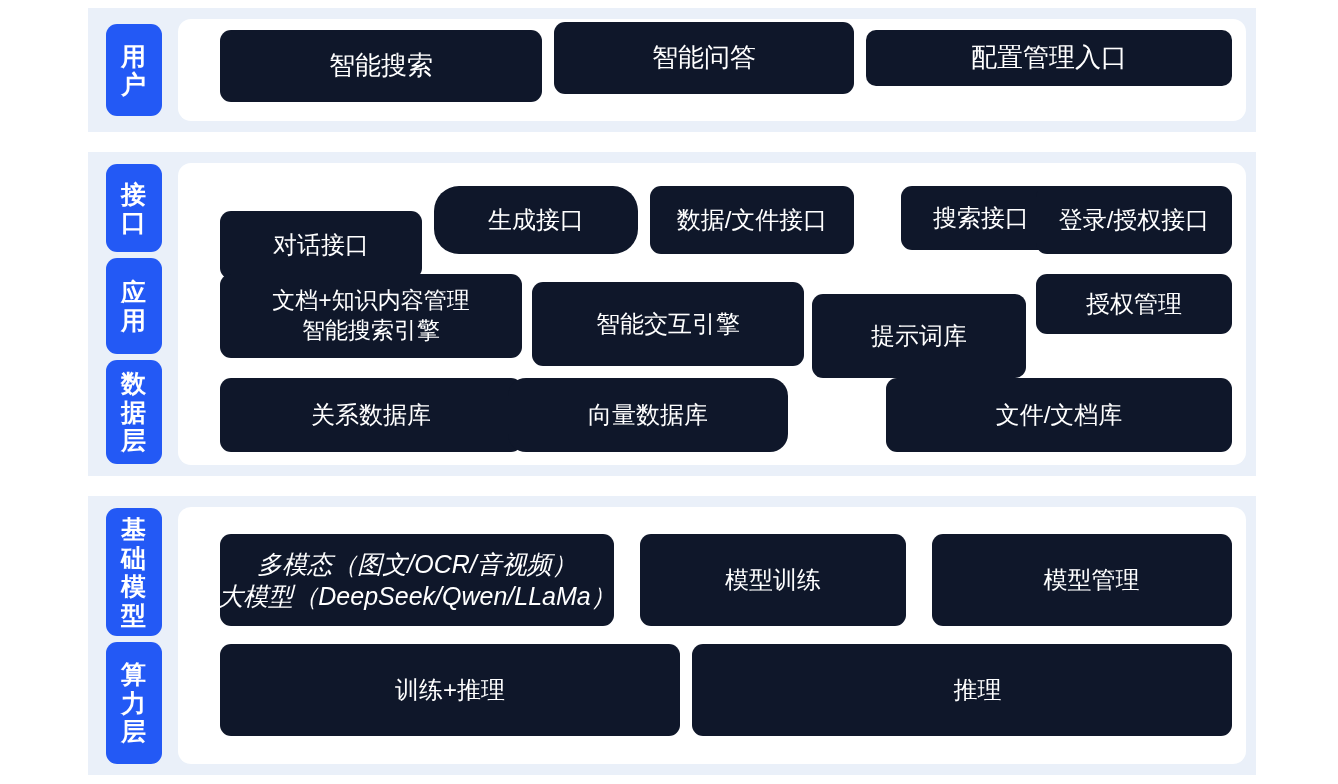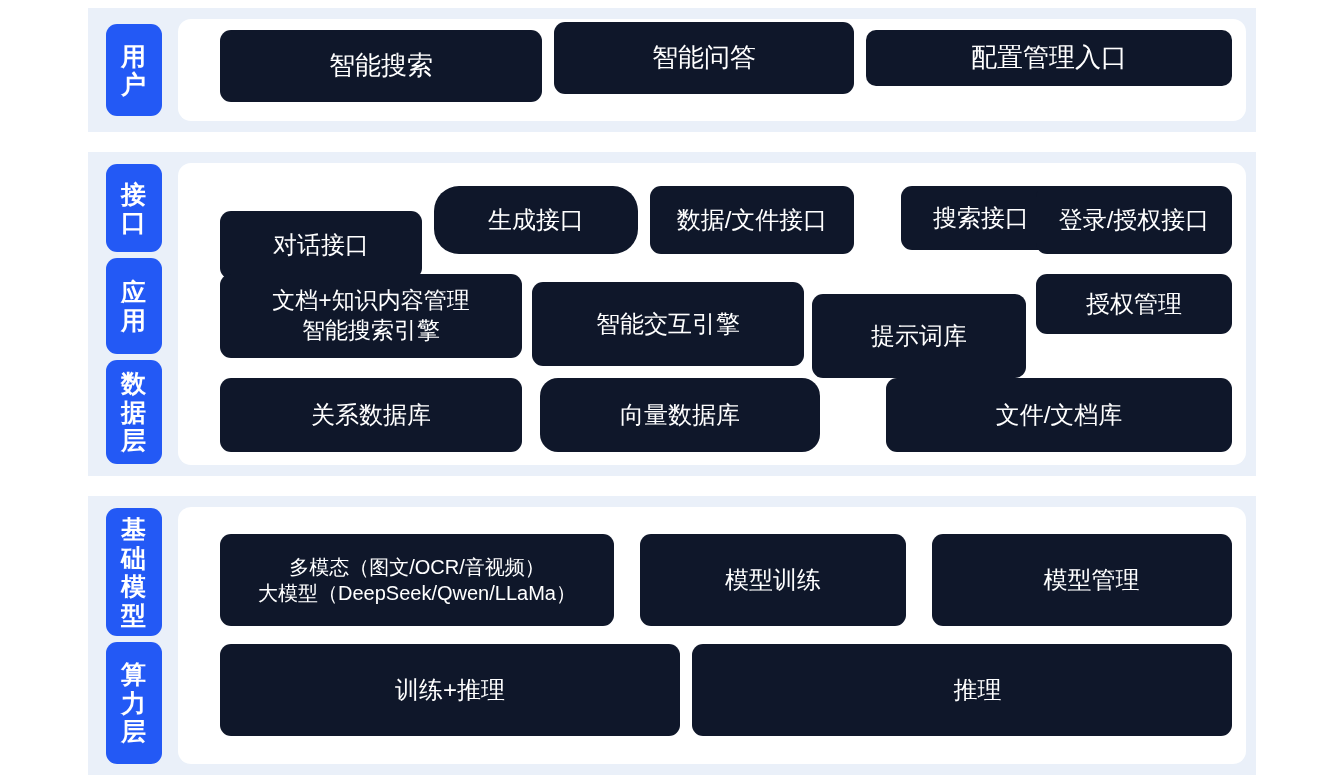--- a/index.html
+++ b/index.html
@@ -87,21 +87,21 @@
     text-align: center;
     box-sizing: border-box;
     padding: 2px 8px;
     line-height: 1.3;
   }
   .box .line { display: block; white-space: nowrap; }
 
   .f26 { font-size: 26px; }
   .f24 { font-size: 24px; }
   .f23 { font-size: 23px; }
-  .f21 { font-size: 20px; }
+  .f21 { font-size: 25px; font-style: italic; }
 </style>
 </head>
 <body>
 
 <div id="arch">
 
   <div class="section section-user"></div>
   <div class="panel panel-user"></div>
 
   <div class="tab tab-user">
@@ -170,21 +170,21 @@
   <div class="box f24" style="left:812px; top:274px; width:214px; height:84px;margin-top:20px;">
     <span class="line">提示词库</span>
   </div>
   <div class="box f24" style="left:1036px; top:274px; width:196px; height:60px;">
     <span class="line">授权管理</span>
   </div>
 
   <div class="box f24" style="left:220px; top:378px; width:302px; height:74px;">
     <span class="line">关系数据库</span>
   </div>
-  <div class="box f24" style="left:540px; top:378px; width:280px; height:74px;border-radius:18px;">
+  <div class="box f24" style="left:508px; top:378px; width:280px; height:74px;border-radius:18px;">
     <span class="line">向量数据库</span>
   </div>
   <div class="box f24" style="left:886px; top:378px; width:346px; height:74px;">
     <span class="line">文件/文档库</span>
   </div>
 
   <div class="section section-base"></div>
   <div class="panel panel-base"></div>
 
   <div class="tab tab-model">

